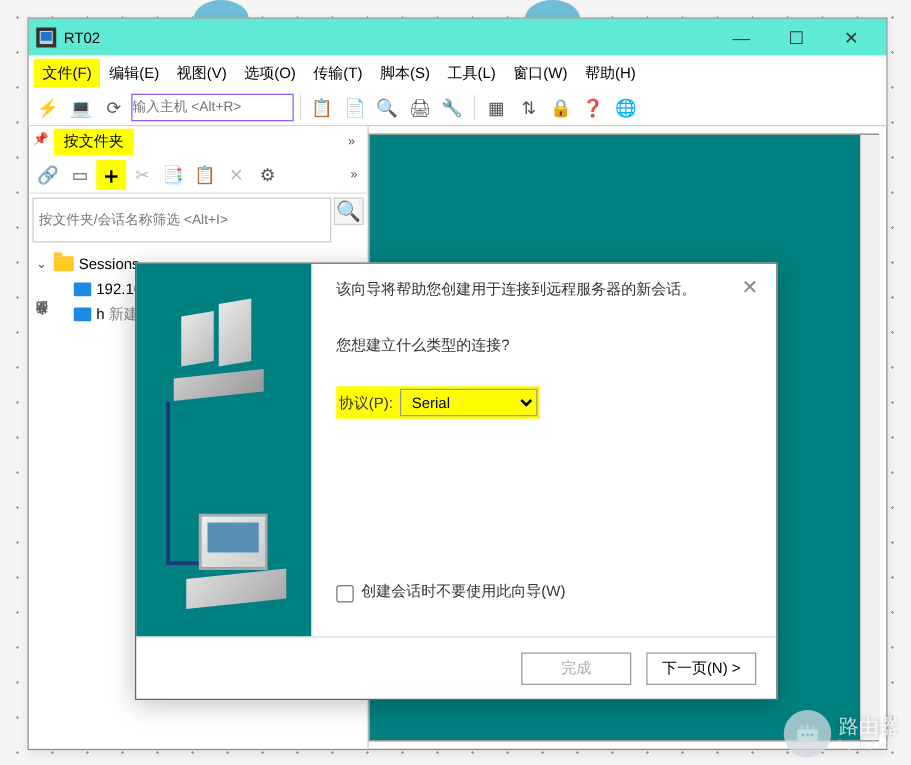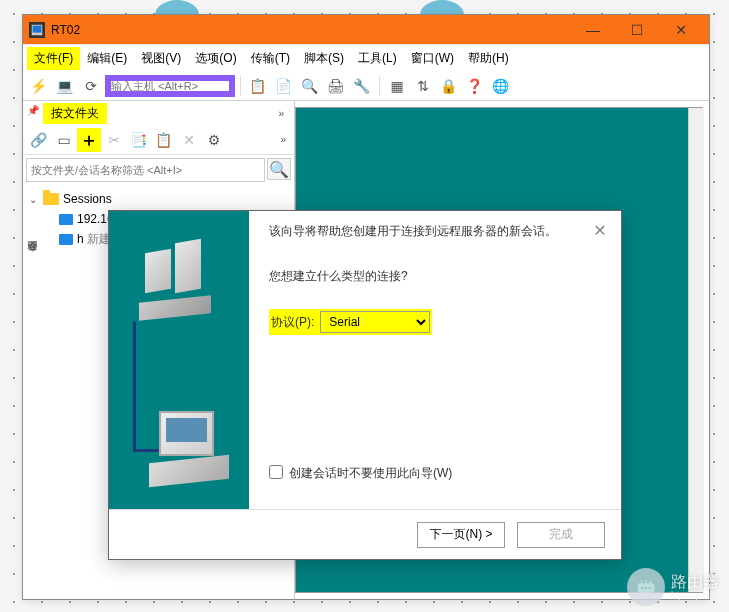--- a/index.html
+++ b/index.html
@@ -5,53 +5,53 @@
 * { box-sizing: border-box; margin: 0; padding: 0; font-family: "Microsoft YaHei", "Segoe UI", sans-serif; }
 body { background: #f5f5f5; width: 729px; height: 612px; overflow: hidden; position: relative; }
 
 .bg-dots { position: absolute; inset: 0; background-image: radial-gradient(circle, #999 1px, transparent 1px); background-size: 28px 28px; z-index: 0; }
 .bg-router { position: absolute; width: 44px; height: 30px; background: #6fbdd6; border-radius: 50%; top: 0; z-index: 0; }
 .bg-router.r1 { left: 155px; }
 .bg-router.r2 { left: 420px; }
 
 .app-window { position: absolute; left: 22px; top: 14px; width: 688px; height: 586px; background: #fff; border: 1px solid #888; box-shadow: 0 2px 8px rgba(0,0,0,0.1); z-index: 1; display: flex; flex-direction: column; }
 
-.title-bar { height: 30px; display: flex; align-items: center; padding: 0 6px; background: #f97316; border-bottom: 1px solid #e5e5e5; }
+.title-bar { height: 30px; display: flex; align-items: center; padding: 0 6px; background: #5eead4; border-bottom: 1px solid #e5e5e5; }
 .title-bar .app-icon { width: 16px; height: 16px; background: #333; margin-right: 6px; display: inline-flex; align-items: center; justify-content: center; }
 .title-bar .app-icon svg { width: 14px; height: 14px; }
 .title-bar .title { font-size: 12px; flex: 1; }
 .title-bar .win-btn { width: 44px; height: 28px; display: flex; align-items: center; justify-content: center; font-size: 14px; color: #333; cursor: pointer; }
 
 .menu-bar { height: 26px; display: flex; align-items: center; padding: 0 4px; background: #fff; font-size: 12px; }
 .menu-bar .menu-item { padding: 3px 7px; cursor: pointer; }
 .menu-bar .menu-item.hl { background: #ffff00; }
 
 .toolbar { height: 30px; display: flex; align-items: center; padding: 0 4px; background: #fff; border-bottom: 1px solid #d0d0d0; gap: 2px; }
 .toolbar .tb-btn { width: 24px; height: 24px; display: flex; align-items: center; justify-content: center; color: #555; font-size: 14px; cursor: pointer; }
-.toolbar .host-input { height: 22px; width: 130px; border: 6px solid #8b5cf6; padding: 0 0; font-size: 11px; color: #888; }
+.toolbar .host-input { height: 22px; width: 130px; border: 1px solid #8b5cf6; padding: 0 0; font-size: 11px; color: #888; }
 .toolbar .divider { width: 1px; height: 20px; background: #ddd; margin: 0 3px; }
 
 .side-strip { position: absolute; left: 0; top: 112px; width: 18px; height: 40px; writing-mode: vertical-rl; text-orientation: upright; font-size: 10px; display: flex; align-items: center; justify-content: center; color: #555; }
 
 .main-area { flex: 1; display: flex; position: relative; overflow: hidden; }
 
 .sidebar { width: 272px; border-right: 1px solid #ccc; display: flex; flex-direction: column; background: #fff; }
 .sidebar-tab { height: 24px; display: flex; align-items: center; padding: 0 6px; position: relative; }
 .sidebar-tab .pin { position: absolute; left: 4px; top: 4px; font-size: 10px; color: #555; }
 .sidebar-tab .tab-label { background: #ffff00; padding: 2px 8px; font-size: 12px; margin-left: 14px; }
 .sidebar-tab .expander { margin-left: auto; font-size: 10px; color: #555; padding: 0 4px; cursor: pointer; }
 
 .sidebar-toolbar { height: 30px; display: flex; align-items: center; padding: 0 4px; gap: 1px; border-bottom: 1px solid #e0e0e0; }
 .sidebar-toolbar .stb-btn { width: 24px; height: 24px; display: flex; align-items: center; justify-content: center; color: #555; font-size: 14px; cursor: pointer; }
 .sidebar-toolbar .stb-btn.plus { background: #ffff00; color: #000; font-weight: bold; font-size: 18px; }
 .sidebar-toolbar .stb-btn.disabled { color: #bbb; cursor: default; }
 .sidebar-toolbar .expander2 { margin-left: auto; font-size: 10px; color: #555; padding: 0 4px; cursor: pointer; }
 
 .filter-row { display: flex; padding: 3px; gap: 2px; }
-.filter-row input { flex: 1; height: 24px; border: 1px solid #ccc; padding: 0 4px; font-size: 11px; }
+.filter-row input { flex: 1; height: 36px; border: 1px solid #ccc; padding: 0 4px; font-size: 11px; }
 .filter-row .search-btn { width: 24px; height: 22px; border: 1px solid #ccc; background: #f5f5f5; display: flex; align-items: center; justify-content: center; cursor: pointer; }
 
 .tree { padding: 4px 2px; font-size: 12px; }
 .tree-row { display: flex; align-items: center; height: 20px; padding-left: 4px; cursor: pointer; }
 .tree-row .chevron { width: 14px; font-size: 10px; color: #555; }
 .tree-row .folder-ico { width: 16px; height: 12px; background: #ffca28; border-radius: 1px; margin-right: 4px; position: relative; }
 .tree-row .folder-ico::before { content: ""; position: absolute; top: -3px; left: 0; width: 7px; height: 3px; background: #ffca28; border-radius: 1px 1px 0 0; }
 .tree-row .host-ico { width: 14px; height: 11px; background: #1e88e5; border-radius: 1px; margin-right: 4px; }
 .tree-row.child { padding-left: 34px; }
 .tree-row .label.gray { color: #888; }
@@ -63,21 +63,21 @@
 .modal-close { position: absolute; right: 10px; top: 8px; font-size: 16px; color: #888; cursor: pointer; width: 22px; height: 22px; display: flex; align-items: center; justify-content: center; }
 .modal-body { flex: 1; display: flex; }
 .modal-graphic { width: 140px; background: #008080; position: relative; }
 .modal-content { flex: 1; padding: 12px 20px 10px 20px; font-size: 12px; color: #333; }
 .modal-content .line1 { margin-bottom: 28px; }
 .modal-content .line2 { margin-bottom: 24px; }
 .modal-content .proto-row { display: flex; align-items: center; gap: 8px; }
 .modal-content .proto-row .lbl { }
 .modal-content .proto-row select { width: 110px; height: 22px; border: 1px solid #999; font-size: 12px; padding: 0 4px; background: #ffff00; }
 .proto-hl { background: #ffff00; padding: 2px 2px; display: inline-flex; align-items: center; gap: 6px; }
-.modal-check { margin-top: 130px; display: flex; align-items: flex-start; gap: 6px; font-size: 12px; }
+.modal-check { margin-top: 130px; display: flex; align-items: flex-end; gap: 6px; font-size: 12px; }
 .modal-check input { width: 14px; height: 14px; }
 .modal-footer { height: 50px; border-top: 1px solid #ddd; display: flex; align-items: center; justify-content: flex-end; padding: 0 16px; gap: 12px; }
 .modal-footer button { width: 88px; height: 26px; border: 1px solid #999; background: #fff; font-size: 12px; cursor: pointer; }
 .modal-footer button:disabled { color: #aaa; cursor: default; }
 
 
 .iso-srv { position: absolute; background: linear-gradient(135deg, #e8e8e8, #bbb); }
 .srv1 { left: 36px; top: 40px; width: 26px; height: 40px; transform: skewY(-10deg); }
 .srv2 { left: 66px; top: 30px; width: 26px; height: 50px; transform: skewY(-10deg); }
 .srvbase { left: 30px; top: 88px; width: 72px; height: 18px; background: linear-gradient(135deg, #ccc, #999); transform: skewY(-6deg); }
@@ -216,22 +216,22 @@
           </select>
         </span>
       </div>
       <div class="modal-check">
         <input type="checkbox" style="">
         <span>创建会话时不要使用此向导(W)</span>
       </div>
     </div>
   </div>
   <div class="modal-footer">
+    <button disabled="">完成</button>
     <button>下一页(N) &gt;</button>
-    <button disabled="">完成</button>
   </div>
 </div>
 
 <div class="watermark">
   <div class="wm-icon">
     <svg width="22" height="22" viewBox="0 0 24 24">
         <rect x="3" y="8" width="18" height="10" rx="2" fill="#fff"></rect>
         <circle cx="8" cy="13" r="1.2" fill="#c0c8cf"></circle>
         <circle cx="12" cy="13" r="1.2" fill="#c0c8cf"></circle>
         <circle cx="16" cy="13" r="1.2" fill="#c0c8cf"></circle>

